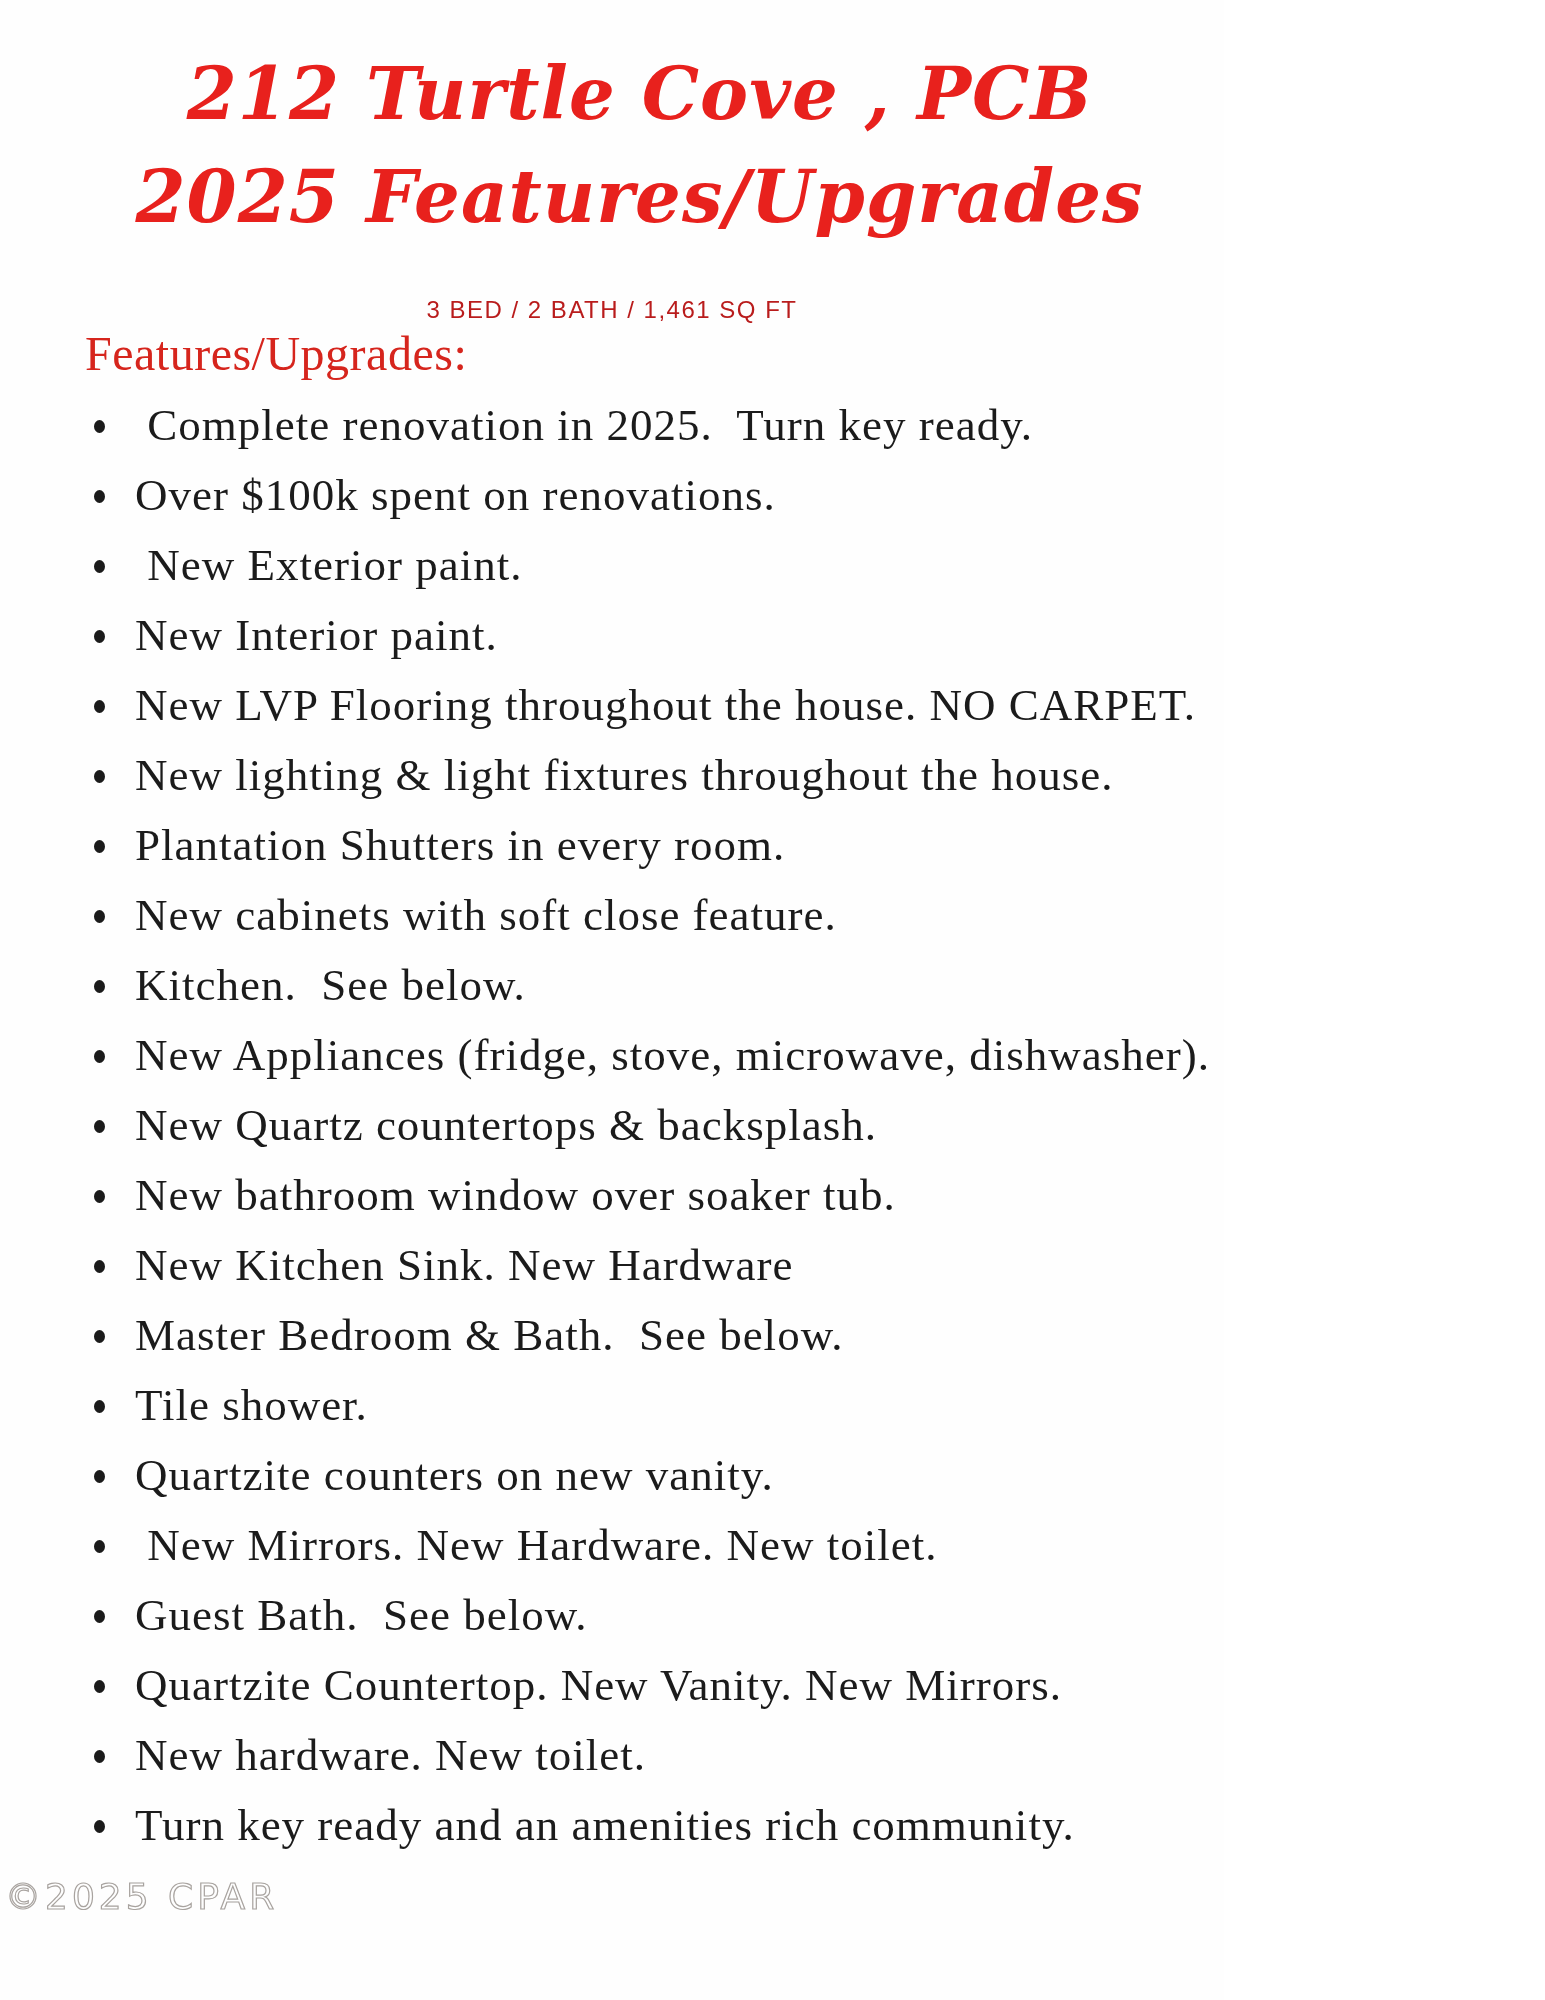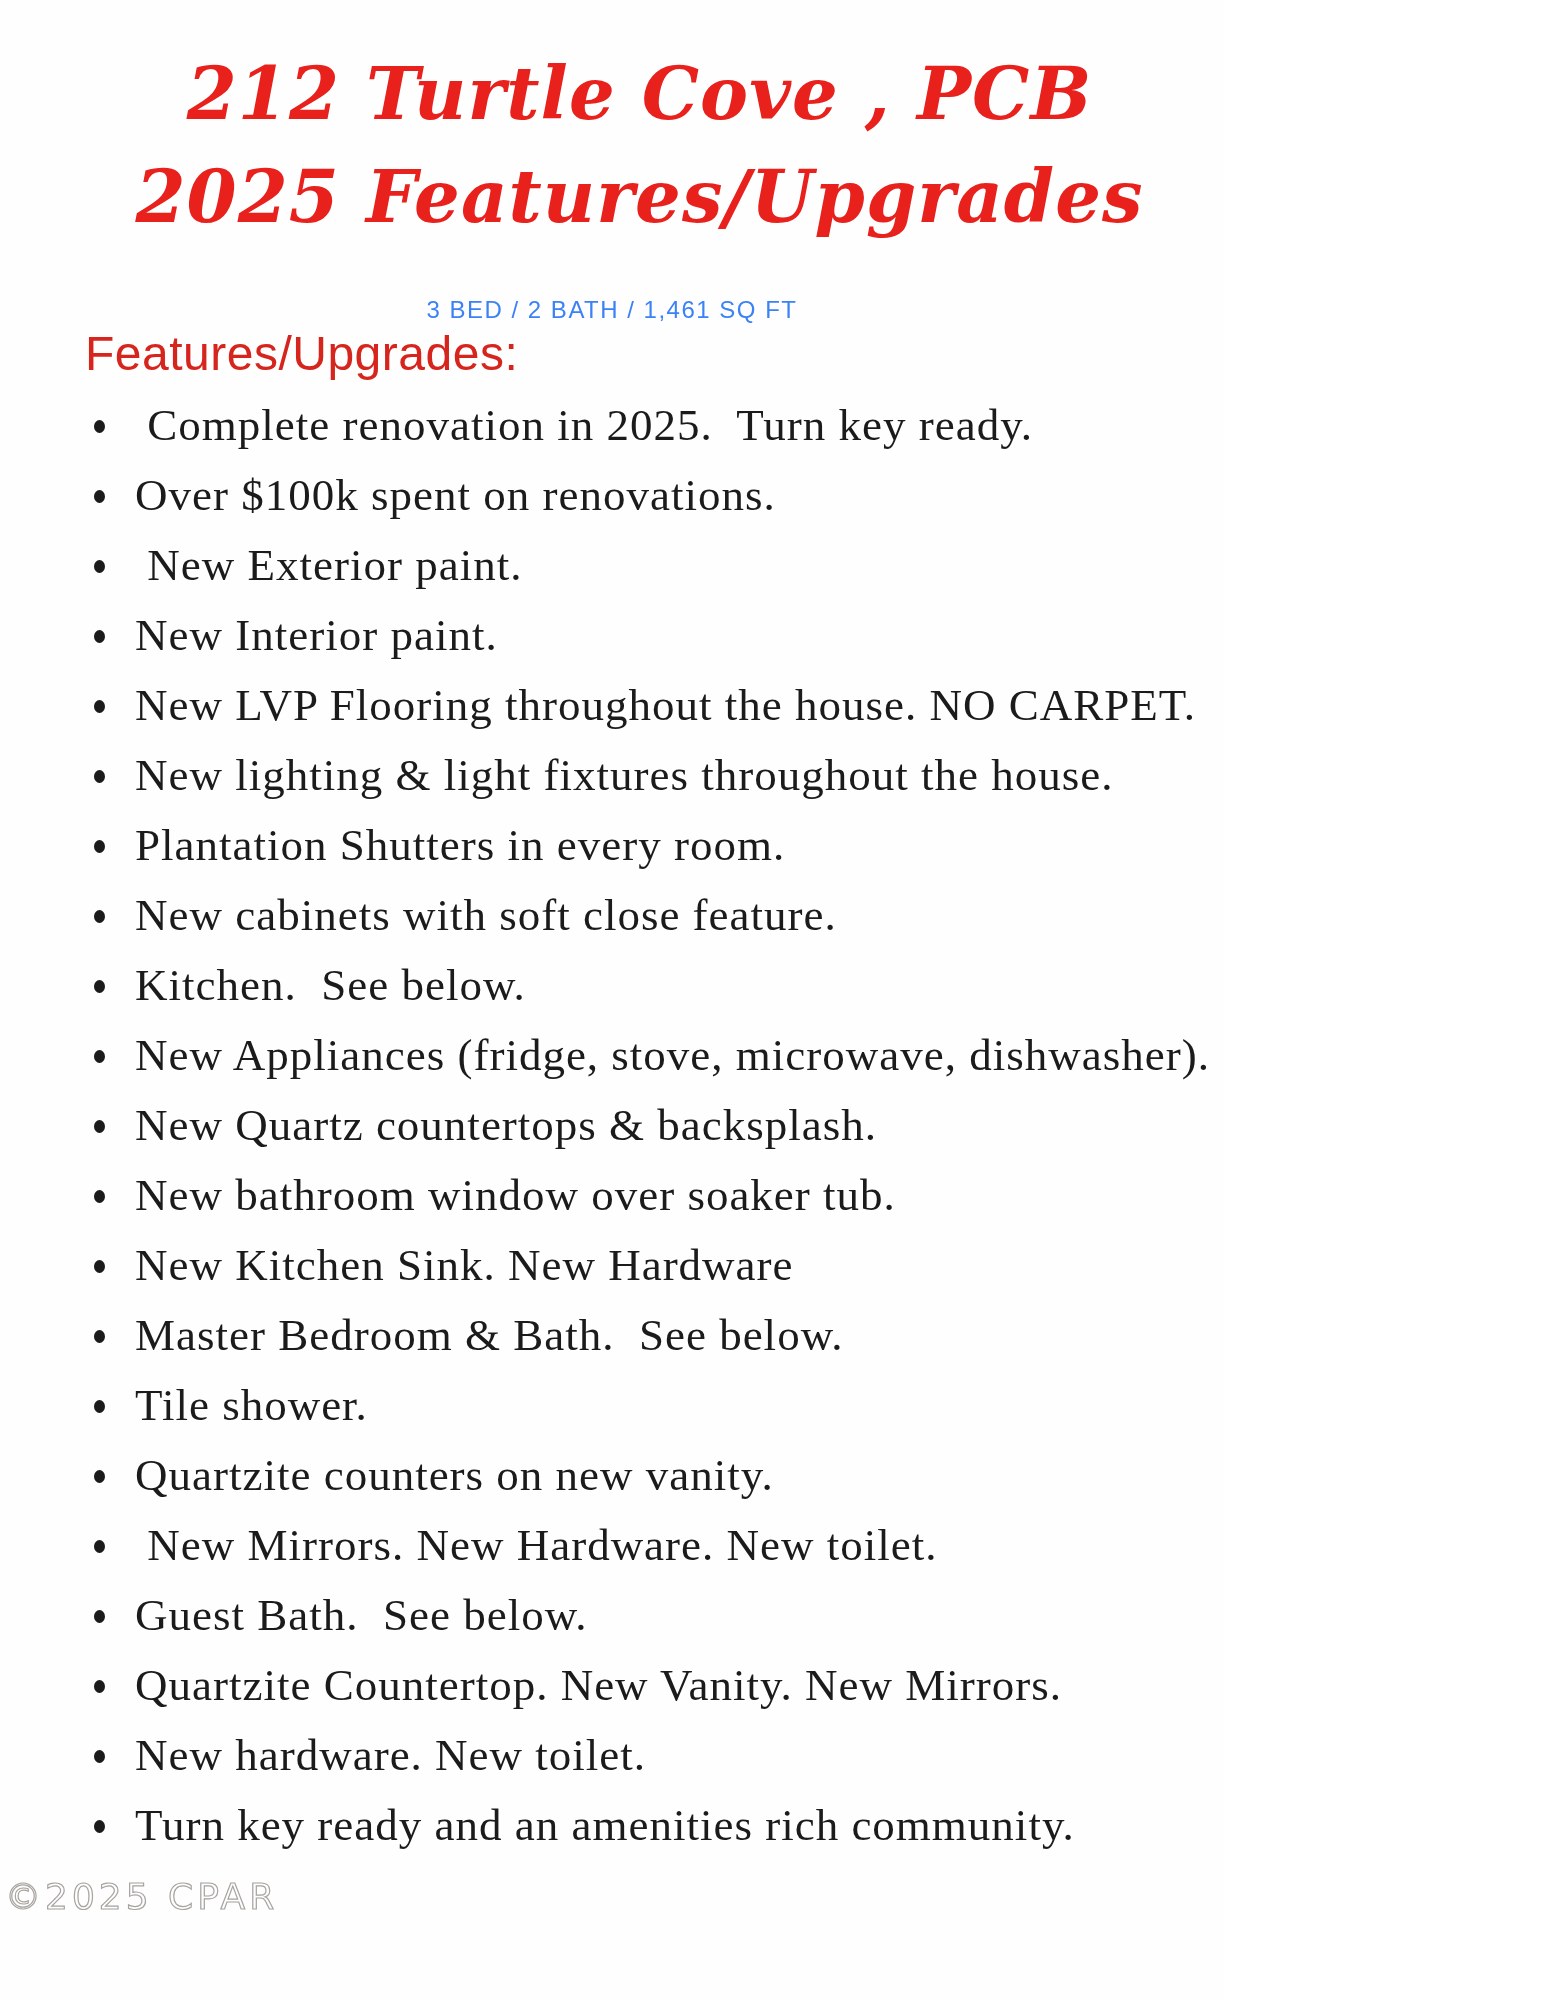--- a/index.html
+++ b/index.html
@@ -29,34 +29,34 @@
     letter-spacing: 1px;
   }
 
   
   .subtitle {
     position: absolute;
     top: 296px;
     left: 0;
     right: 0;
     text-align: center;
-    color: #3b82f6;
+    color: #b91c1c;
     font-family: "Liberation Sans", sans-serif;
     font-size: 24px;
     font-weight: 400;
     letter-spacing: 1.5px;
   }
 
   
   .section-heading {
     position: absolute;
     top: 326px;
     left: 85px;
     color: #d6251d;
-    font-family: Liberation Sans, sans-serif;
+    font-family: Liberation Serif, serif;
     font-size: 48px;
     font-weight: 400;
     letter-spacing: 0.5px;
   }
 
   
   .features {
     position: absolute;
     top: 390px;
     left: 0;

